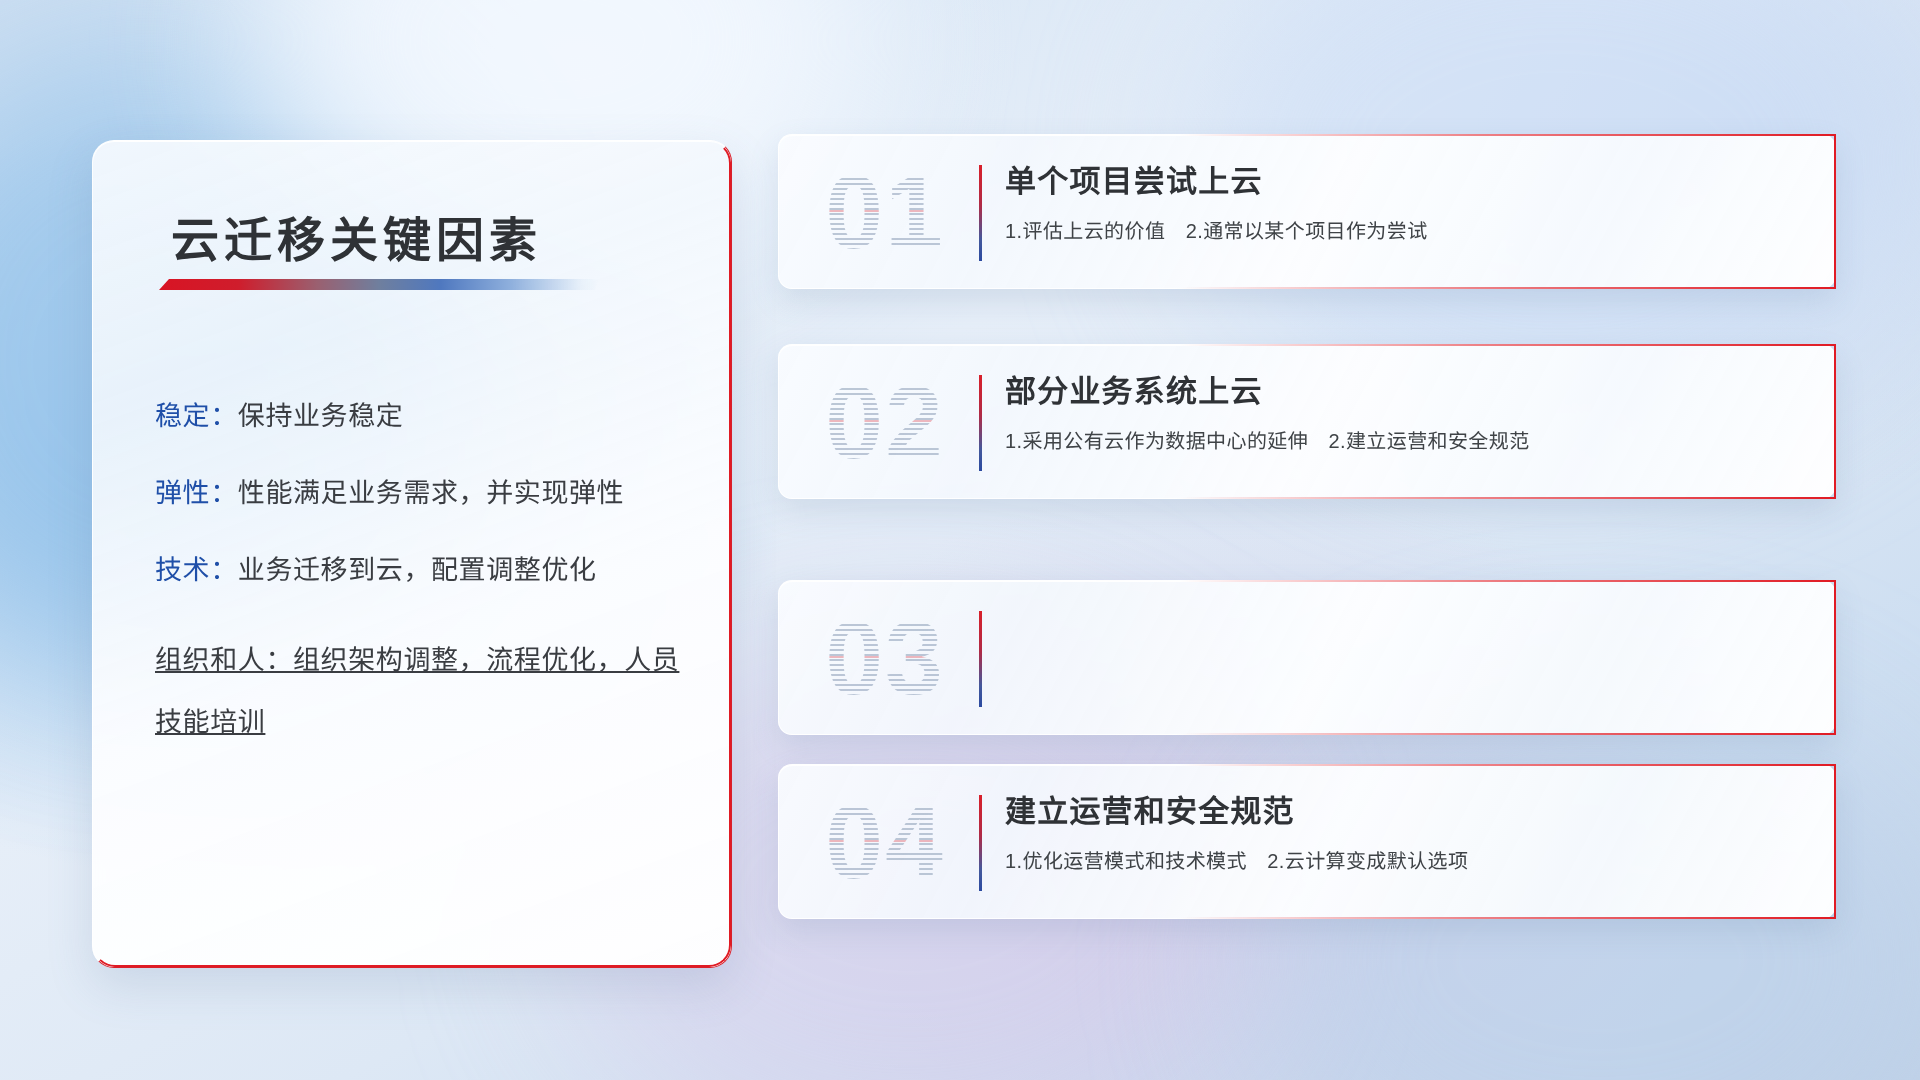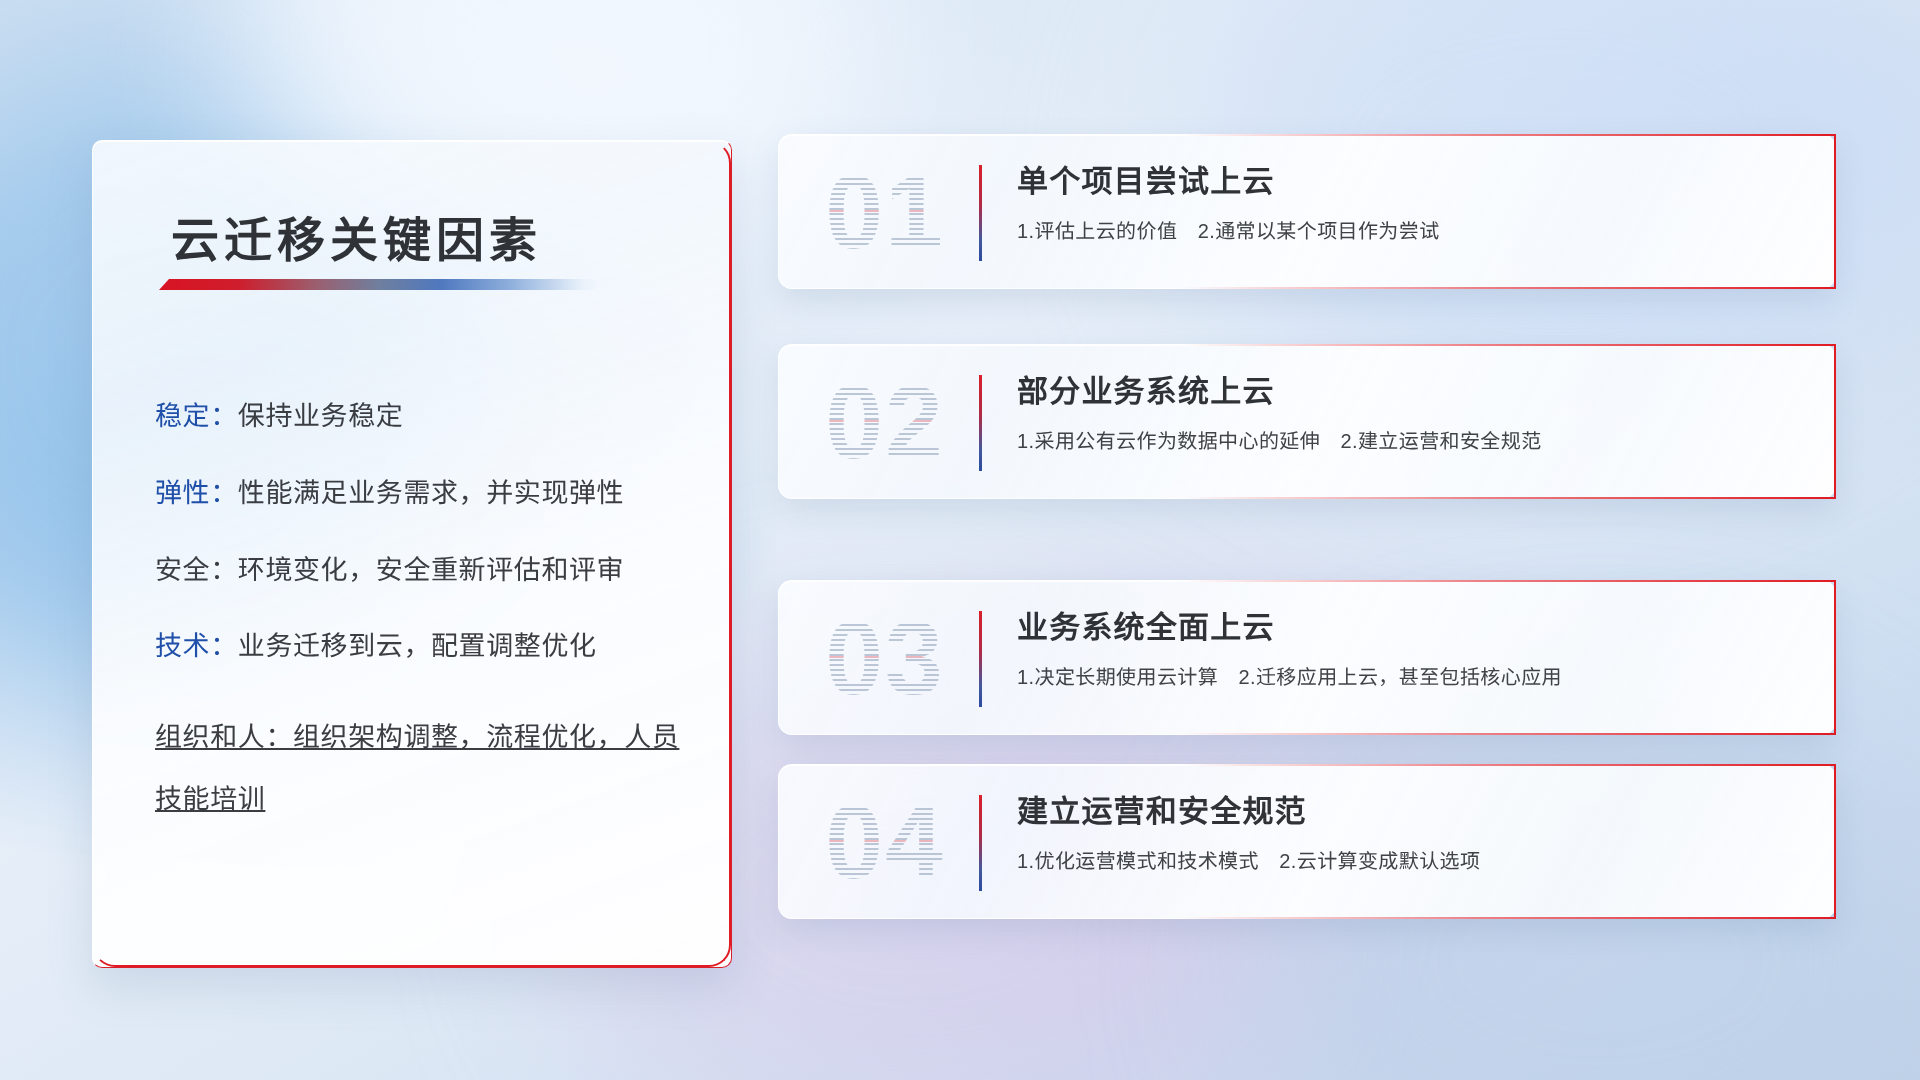--- a/index.html
+++ b/index.html
@@ -32,21 +32,21 @@
   .blob.b4 { left: 250px;   top: -200px; width: 620px; height: 480px; background: rgba(245,250,255,0.75); }
   .blob.b5 { left: 1250px;  top: 700px;  width: 700px; height: 520px; background: rgba(188,208,234,0.50); }
 
   
   #left-card {
     position: absolute;
     left: 92px;
     top: 140px;
     width: 640px;
     height: 828px;
-    border-radius: 10px;
+    border-radius: 22px;
     background: linear-gradient(160deg,
         rgba(246,250,254,0.92) 0%,
         rgba(243,248,253,0.88) 26%,
         rgba(252,253,255,0.95) 58%,
         rgba(255,255,255,0.97) 100%);
     border: 1px solid rgba(255,255,255,0.85);
     border-right-color: #d8202b;
     border-bottom-color: #d8202b;
     box-shadow:
       0 18px 46px rgba(94,124,162,0.18),
@@ -211,21 +211,20 @@
     width: 3px;
     height: 96px;
     background: linear-gradient(180deg, #d8202b 0%, #b02a46 42%, #43589c 78%, #2b4aa0 100%);
   }
 
   .step-body {
     position: absolute;
     left: 226px;
     top: 28px;
     right: 24px;
-    margin-left: 12px;
   }
   .step-title {
     font-size: 31px;
     font-weight: 700;
     color: #2f3236;
     letter-spacing: 1.2px;
     line-height: 1.25;
   }
   .step-desc {
     margin-top: 16px;
@@ -255,23 +254,20 @@
     <div id="factor-list">
 
       <div class="factor-row">
         <span class="factor-label accent">稳定：</span><span class="factor-text">保持业务稳定</span>
       </div>
 
       <div class="factor-row">
         <span class="factor-label accent">弹性：</span><span class="factor-text">性能满足业务需求，并实现弹性</span>
       </div>
 
-      <div class="factor-row">
-        <span class="factor-label plain">安全：</span><span class="factor-text">环境变化，安全重新评估和评审</span>
-      </div>
 
       <div class="factor-row">
         <span class="factor-label accent">技术：</span><span class="factor-text">业务迁移到云，配置调整优化</span>
       </div>
 
       <div class="factor-row wrapped">
         <span class="factor-label plain">组织和人：</span><span class="factor-text">组织架构调整，流程优化，人员技能培训</span>
       </div>
 
     </div>
@@ -294,24 +290,20 @@
     <div class="step-body">
       <div class="step-title">部分业务系统上云</div>
       <div class="step-desc">1.采用公有云作为数据中心的延伸　2.建立运营和安全规范</div>
     </div>
   </section>
 
   <section class="step-card c3">
     <div class="step-number">03</div>
     <div class="step-number-overlay">03</div>
     <div class="step-divider"></div>
-    <div class="step-body">
-      <div class="step-title">业务系统全面上云</div>
-      <div class="step-desc">1.决定长期使用云计算　2.迁移应用上云，甚至包括核心应用</div>
-    </div>
   </section>
 
   <section class="step-card c4">
     <div class="step-number">04</div>
     <div class="step-number-overlay">04</div>
     <div class="step-divider"></div>
     <div class="step-body">
       <div class="step-title">建立运营和安全规范</div>
       <div class="step-desc">1.优化运营模式和技术模式　2.云计算变成默认选项</div>
     </div>

